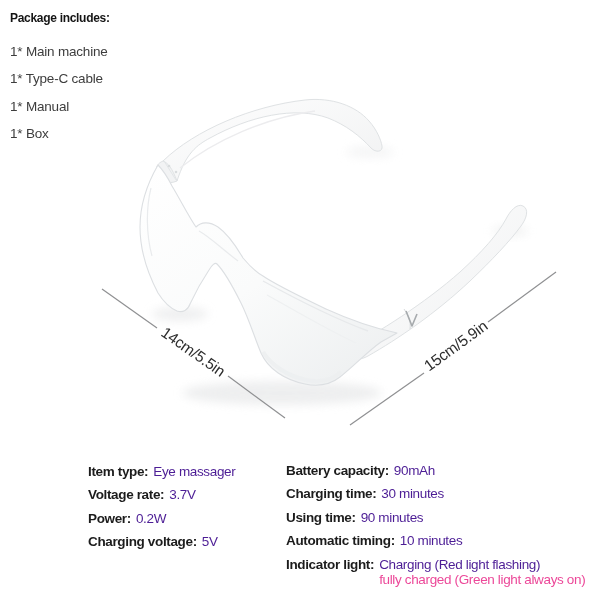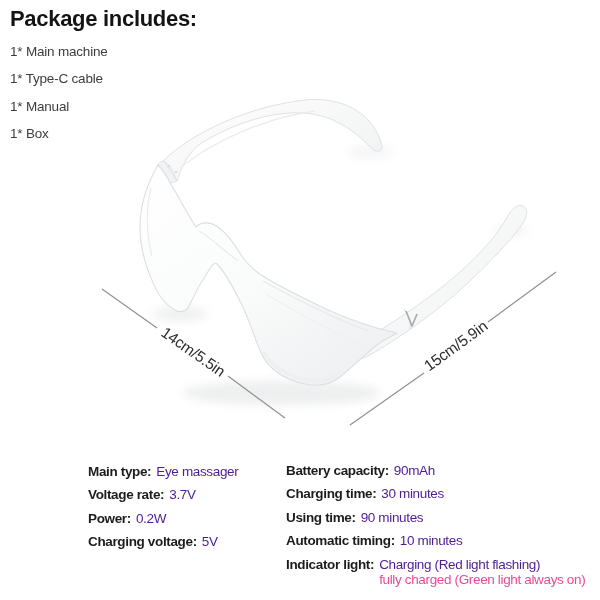--- a/index.html
+++ b/index.html
@@ -7,21 +7,21 @@
     width:600px;height:600px;position:relative;overflow:hidden;
     background:#ffffff;
     font-family:"Liberation Sans", sans-serif;
     -webkit-font-smoothing:antialiased;
   }
   .abs{position:absolute;}
 
   
   .package{left:10px;top:9px;}
   .package-heading{
-    font-size:22px;font-weight:bold;color:#141414;
+    font-size:12px;font-weight:bold;color:#141414;
     letter-spacing:-0.3px;margin:0 0 10px 0;line-height:19px;
   }
   .package-item{
     font-size:13.5px;color:#3d3d3d;letter-spacing:-0.2px;
     line-height:27.3px;white-space:nowrap;
   }
 
   
   .product-svg{left:0;top:0;width:600px;height:600px;}
 
@@ -150,21 +150,21 @@
     <line x1="350" y1="425" x2="424" y2="373"></line>
     <line x1="488" y1="322" x2="556" y2="272"></line>
   </g>
 </svg>
 
 <div class="abs dim-label dim-left">14cm/5.5in</div>
 <div class="abs dim-label dim-right">15cm/5.9in</div>
 
 <div class="abs specs-left">
   <div class="spec-row">
-    <span class="spec-label">Main type:</span><span class="spec-value">Eye massager</span>
+    <span class="spec-label">Item type:</span><span class="spec-value">Eye massager</span>
   </div>
   <div class="spec-row">
     <span class="spec-label">Voltage rate:</span><span class="spec-value">3.7V</span>
   </div>
   <div class="spec-row">
     <span class="spec-label">Power:</span><span class="spec-value">0.2W</span>
   </div>
   <div class="spec-row">
     <span class="spec-label">Charging voltage:</span><span class="spec-value">5V</span>
   </div>

